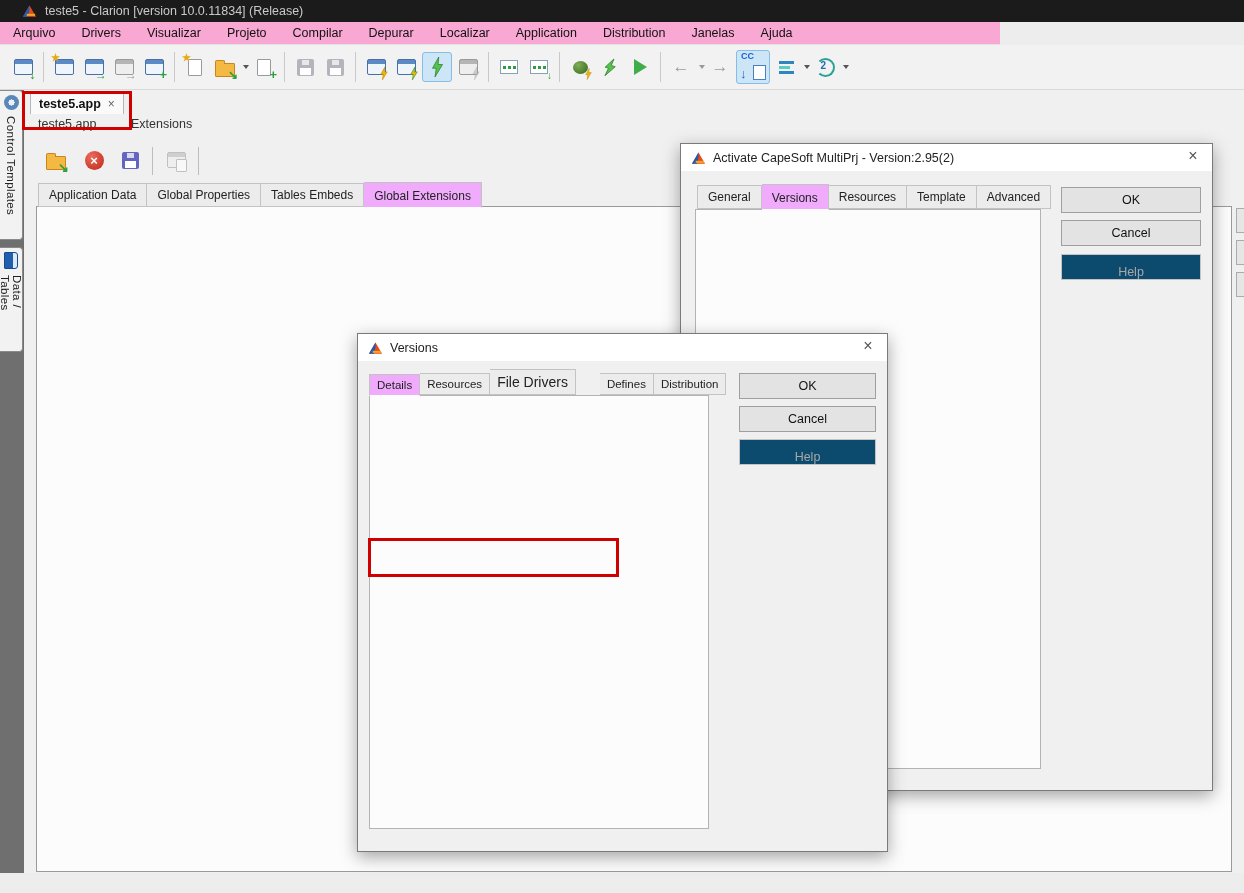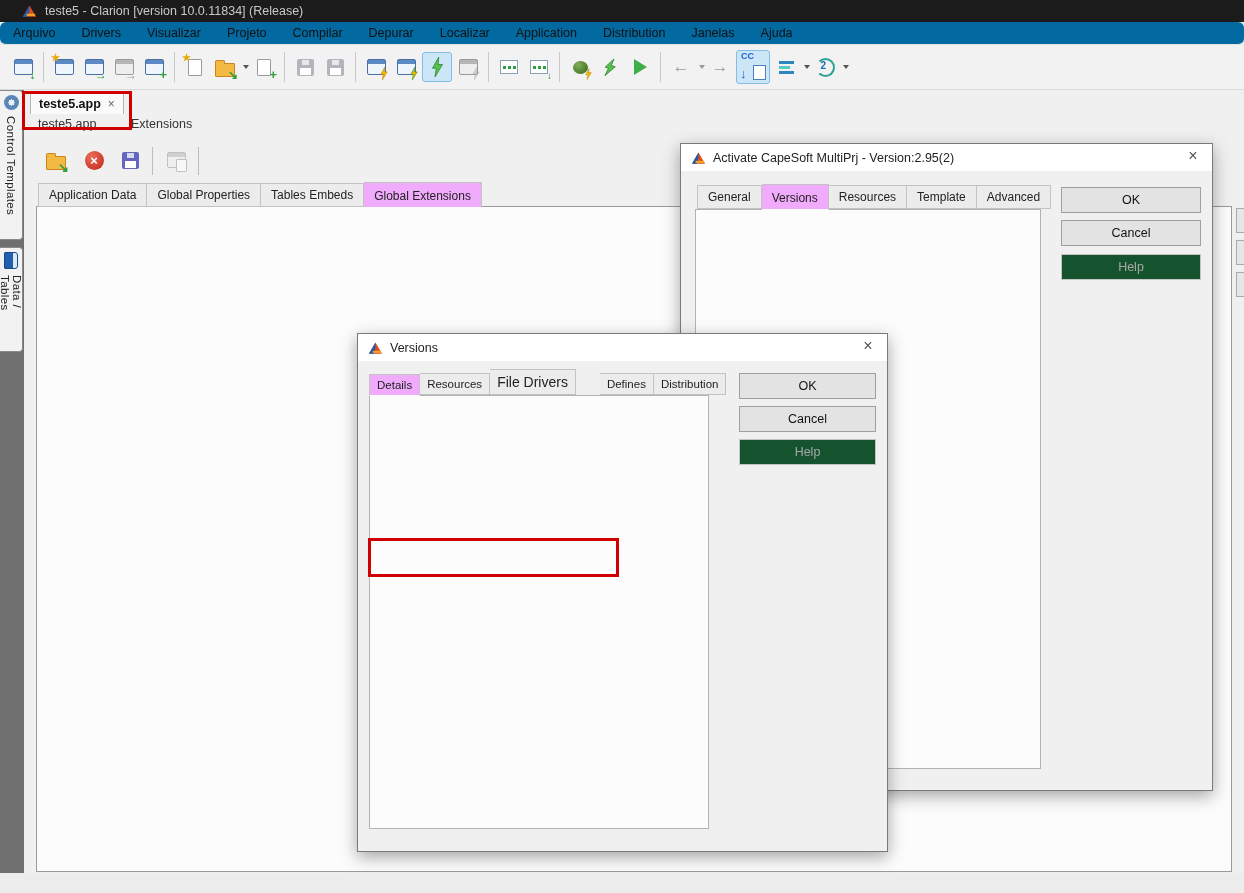--- a/index.html
+++ b/index.html
@@ -2,22 +2,22 @@
 <html><head>
 <meta charset="utf-8">
 <style>
   html,body{margin:0;padding:0;background:#dcdcdc;font-family:"Liberation Sans",sans-serif;}
   #screen{position:relative;width:1244px;height:893px;background:#ededed;overflow:hidden;
           font-family:"Liberation Sans",sans-serif;-webkit-font-smoothing:antialiased;}
   
   #titlebar{position:absolute;left:0;top:0;width:1244px;height:22px;background:#1b1b1b;
             display:flex;align-items:center;gap:8px;padding-left:22px;box-sizing:border-box;}
   #titlebar span{font-size:12.5px;color:#c9c9c9;}
-  #menubar{position:absolute;left:0;top:22px;width:1244px;height:23px;background:#0369a1;
-           display:flex;align-items:center;border-bottom:1px solid #e3e3e3;box-sizing:border-box;border-radius:6px;}
+  #menubar{position:absolute;left:0;top:22px;width:1000px;height:23px;background:#f9a8d4;
+           display:flex;align-items:center;border-bottom:1px solid #e3e3e3;box-sizing:border-box;}
   .menu-item{padding:0 13px;font-size:12.5px;color:#111;line-height:23px;}
   #toolbar{position:absolute;left:0;top:45px;width:1244px;height:45px;background:#f2f2f2;
            display:flex;align-items:center;padding-left:8px;box-sizing:border-box;border-bottom:1px solid #dadada;}
   .tsep{width:1px;height:30px;background:#c9c9c9;margin:0 5px;}
   .tbi{position:relative;width:28px;height:28px;margin:0 1px;display:flex;align-items:center;justify-content:center;border-radius:3px;}
   .tbi.on{background:#cde6f7;border:1px solid #84bde6;}
   .mw{width:17px;height:14px;border:1px solid #4a6fa5;background:linear-gradient(#5b8ac4 0 4px,#eef5fc 4px);border-radius:2px;}
   .mw.gray{border-color:#9a9a9a;background:linear-gradient(#b5b5b5 0 4px,#eee 4px);}
   .bdg{position:absolute;right:1px;bottom:0;font-size:12px;font-weight:bold;line-height:1;}
   .bdg.tl{left:1px;right:auto;top:0;bottom:auto;}
@@ -74,21 +74,21 @@
   #hthumb{position:absolute;left:19px;top:1px;width:28px;height:12px;background:#c9c9c9;}
   .edge-btn{position:absolute;left:1236px;width:8px;height:25px;background:#e6e6e6;border:1px solid #ababab;border-right:none;box-sizing:border-box;}
   
   .dlg{position:absolute;background:#f0f0f0;border:1px solid #7a7a7a;box-shadow:0 5px 16px rgba(0,0,0,.35);box-sizing:border-box;}
   .dlg-title{position:absolute;left:0;top:0;right:0;height:27px;background:#fff;display:flex;align-items:center;
              padding-left:10px;gap:7px;font-size:12.5px;color:#222;box-sizing:border-box;}
   .dlg-close{position:absolute;right:9px;top:3px;font-size:16px;color:#555;width:20px;text-align:center;}
   .page{position:absolute;background:#fcfcfc;border:1px solid #b3b3b3;box-sizing:border-box;z-index:1;}
   .btn{position:absolute;background:#e3e3e3;border:1px solid #9f9f9f;font-size:12.5px;display:flex;align-items:center;
        justify-content:center;color:#111;box-sizing:border-box;}
-  .btn.dis{color:#a8a8a8;background:#14532d;border-color:#c4c4c4;}
+  .btn.dis{color:#a8a8a8;background:#0c4a6e;border-color:#c4c4c4;align-items:flex-end;}
   .lbl{position:absolute;font-size:12px;color:#1a1a1a;line-height:21px;white-space:nowrap;}
   .ddarrow{position:absolute;right:0;top:0;bottom:0;width:19px;background:#f0f0f0;border-left:1px solid #cfcfcf;
            display:flex;align-items:center;justify-content:center;}
   .chev-d{width:6px;height:6px;border-right:1.5px solid #444;border-bottom:1.5px solid #444;transform:rotate(45deg);margin-top:-3px;}
   .listbox{position:absolute;background:#fff;border:1px solid #8a8a8a;box-sizing:border-box;}
   .litem{height:21px;display:flex;align-items:center;padding-left:5px;font-size:12px;}
   .litem.sel{background:#0078d7;color:#fff;}
   .selin{background:#0078d7;color:#fff;padding:1px 1px;}
   .cb{position:absolute;width:13px;height:13px;background:#fff;border:1px solid #4d4d4d;box-sizing:border-box;}
   .group{position:absolute;border:1px solid #b9b9b9;box-sizing:border-box;}

